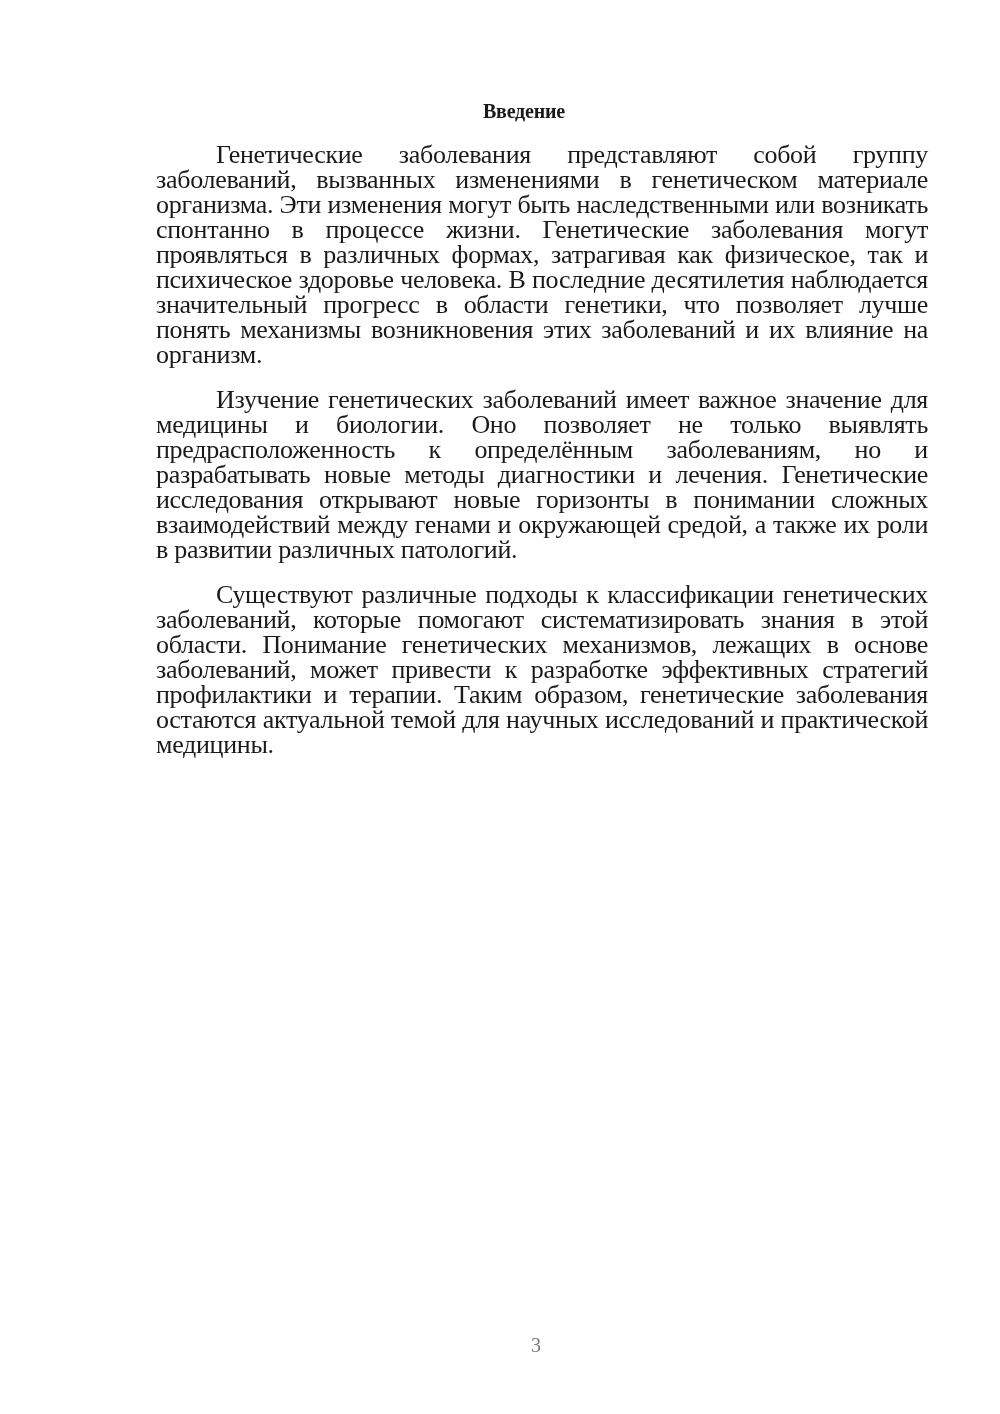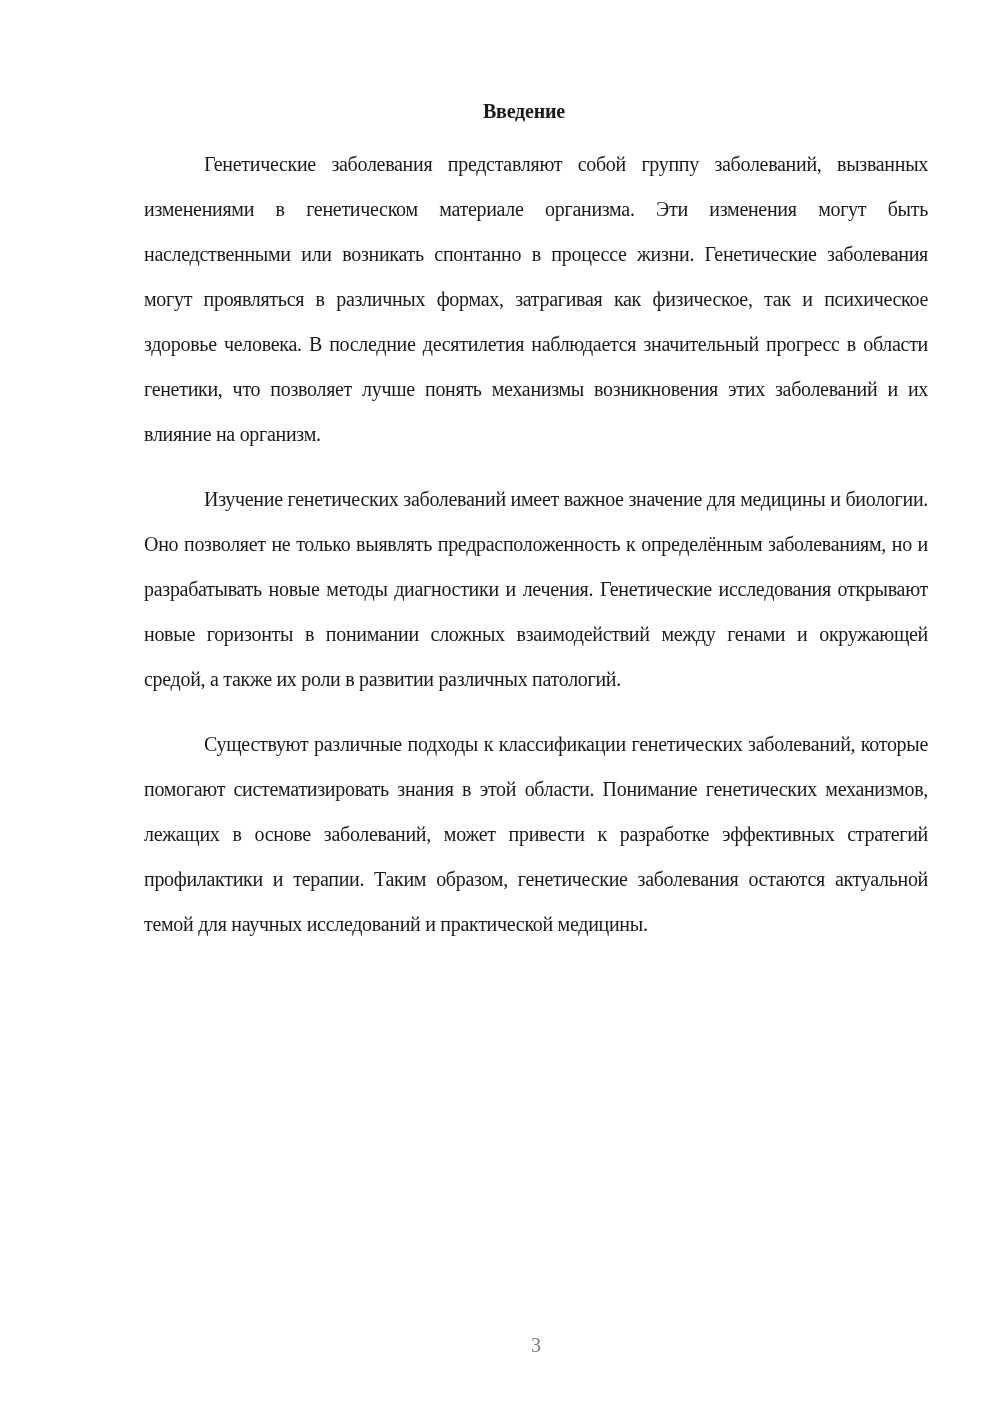--- a/index.html
+++ b/index.html
@@ -34,23 +34,23 @@
       line-height: 26px;
       letter-spacing: -0.2px;
     }
     .content {
       position: absolute;
       left: 144px;
       top: 142px;
       width: 784px;
     }
     .para {
-      margin: 0 0 20px 0;
-      font-size: 20px;
-      line-height: 45px;
+      margin: 0 0 20px 12px;
+      font-size: 26px;
+      line-height: 25px;
       text-align: justify;
       text-indent: 60px;
       letter-spacing: -0.3px;
       word-spacing: 0px;
     }
     .page-number {
       position: absolute;
       top: 1334px;
       left: 0;
       width: 1000px;

